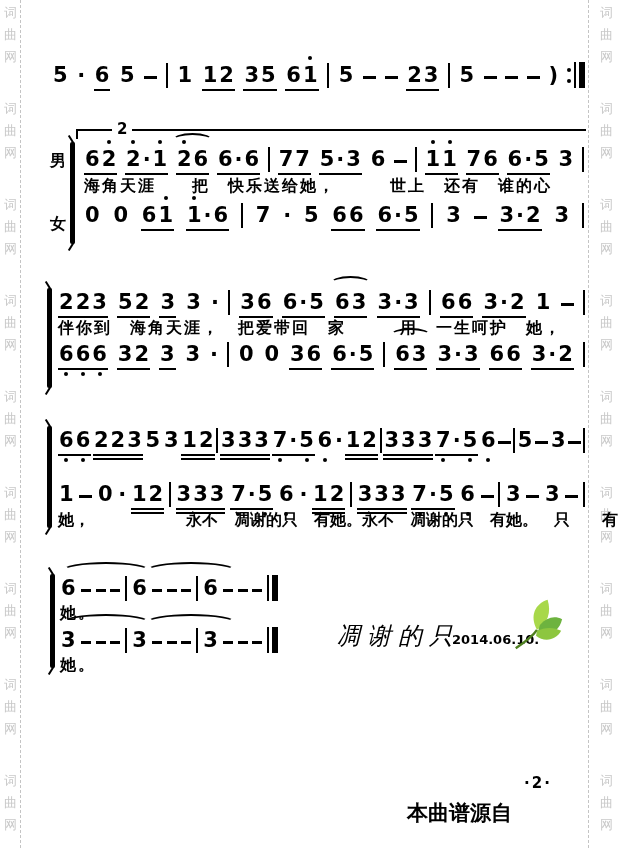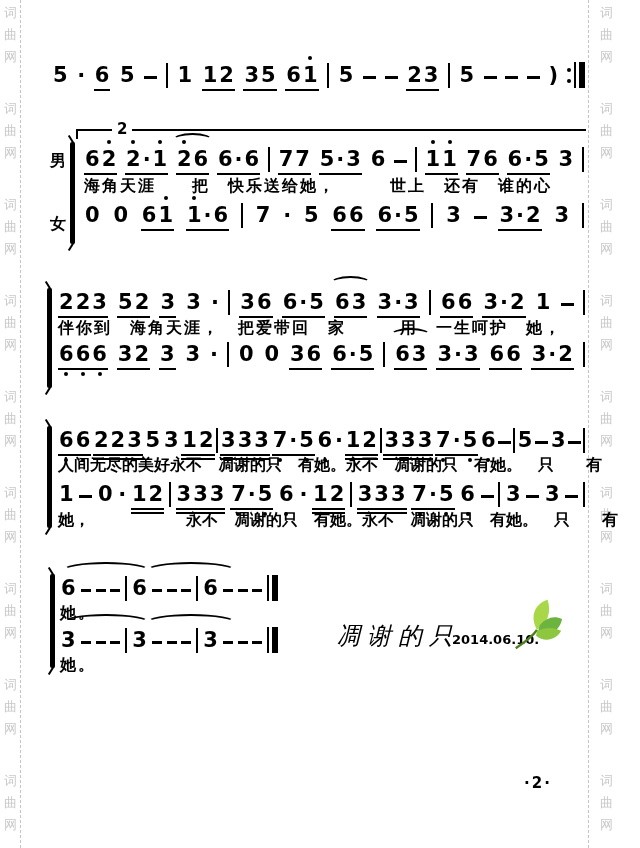--- a/index.html
+++ b/index.html
@@ -255,21 +255,20 @@
       <span class="tok note u1"><span class="ch db">7</span><span class="ch">·</span><span class="ch db">5</span></span>
       <span class="tok note"><span class="ch db">6</span></span>
       <span class="dash"></span>
       <span class="bar"></span>
       <span class="tok note"><span class="ch">5</span></span>
       <span class="dash"></span>
       <span class="tok note"><span class="ch">3</span></span>
       <span class="dash"></span>
       <span class="bar"></span>
     </div>
-  <div class="lyr tight" style="top:455px;left:58px">人间无尽的美好永不　凋谢的只　有她。永不　凋谢的只　有她。　只　　有</div>
   <div class="nrow" style="top:481px;left:58px;width:527px">
       <span class="tok note"><span class="ch">1</span></span>
       <span class="dash"></span>
       <span class="tok note"><span class="ch">0</span></span>
       <span class="tok augdot">·</span>
       <span class="tok note u2"><span class="ch">1</span><span class="ch">2</span></span>
       <span class="bar"></span>
       <span class="tok note u2"><span class="ch">3</span><span class="ch">3</span><span class="ch">3</span></span>
       <span class="tok note u1"><span class="ch db">7</span><span class="ch">·</span><span class="ch db">5</span></span>
       <span class="tok note"><span class="ch db">6</span></span>
@@ -342,14 +341,15 @@
   <div class="leaf" style="top:596px;left:508px">
     <svg width="58" height="58" viewBox="0 0 60 60">
       <path d="M8 54 C20 46 26 41 30 35" stroke="#4e7f1f" stroke-width="2.5" fill="none"></path>
       <path d="M30 35 C22 21 28 8 41 4 C45 17 41 29 30 35 Z" fill="#a8d84a"></path>
       <path d="M33 30 C40 22 48 20 56 24 C53 37 41 43 31 37 Z" fill="#6db33f"></path>
       <path d="M30 36 C38 32 48 32 55 36 C50 46 37 48 29 41 Z" fill="#8dc63f"></path>
     </svg>
   </div>
 
   <div class="pageno" style="top:774px;left:524px">·2·</div>
+  <div class="srcpre" style="top:799px;left:407px">本曲谱源自</div>
 
 </div>
 
 </body></html>

